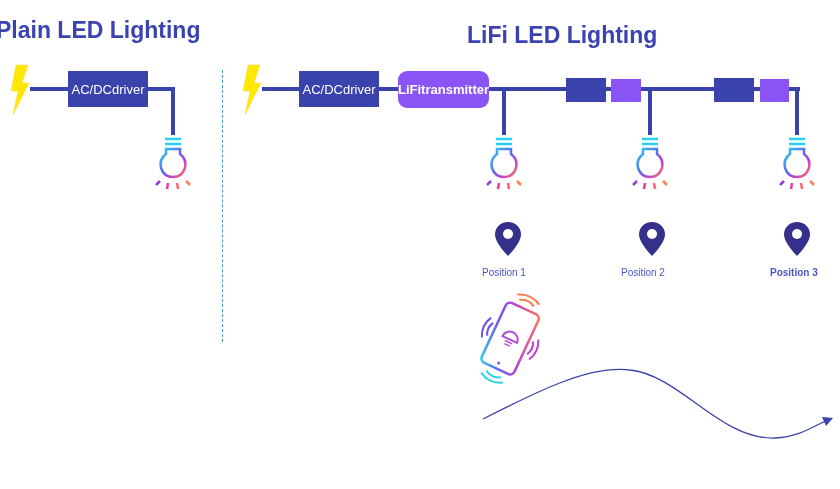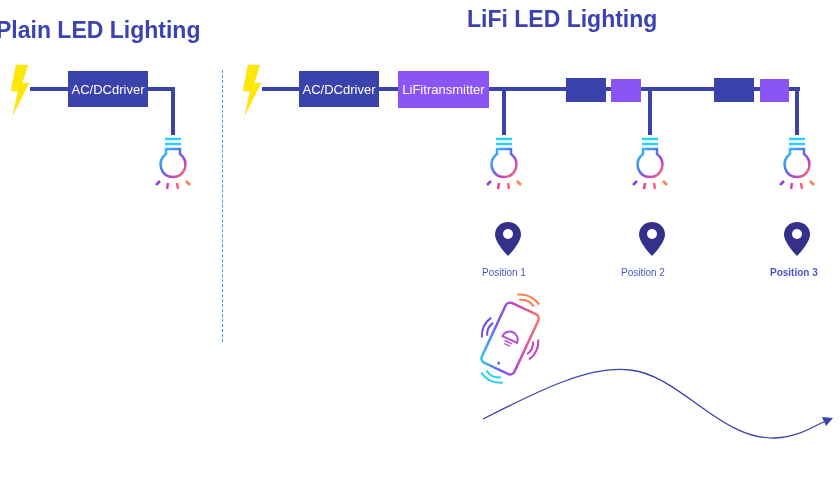--- a/index.html
+++ b/index.html
@@ -1,21 +1,21 @@
 <!DOCTYPE html>
 <html><head>
 <meta charset="utf-8">
 <style>
   html, body { margin:0; padding:0; background:#ffffff; }
   body { width:840px; height:489px; position:relative; overflow:hidden; font-family:"Liberation Sans", sans-serif; }
   .abs { position:absolute; }
   .title { font-weight:bold; font-size:23px; color:#3a43b0; white-space:nowrap; }
   .box { position:absolute; display:flex; align-items:center; justify-content:center; color:#ffffff; font-size:13px; line-height:15px; text-align:center; }
   .box.dark { background:#3a42ab; }
-  .box.purple { background:#8b55f5; font-weight:normal; }
+  .box.purple { background:#8b55f5; font-weight:bold;border-radius:9px; }
   .wire { position:absolute; background:#3a42ab; }
   .pos-label { position:absolute; font-size:10px; color:#4b55c8; white-space:nowrap; }
   .terminal-text { position:absolute; font-size:13px; line-height:17px; color:#4b55c8; white-space:nowrap; }
   .terminal-text b { color:#3a3fa8; }
   svg { position:absolute; overflow:visible; }
 </style>
 </head>
 <body>
 
 <svg width="0" height="0" style="position:absolute">
@@ -54,21 +54,21 @@
   <line x1="10" y1="7" x2="26" y2="7" stroke="#29d0f0" stroke-width="2.5"></line>
   <path d="M11,12 L25,12 L25,17 Q32,22 30,31 Q27,40 18,40 Q9,40 6,31 Q4,22 11,17 Z" fill="none" stroke="url(#bulbGrad)" stroke-width="2.5"></path>
   <line x1="5" y1="44" x2="1" y2="48" stroke="#9040d0" stroke-width="2.5"></line>
   <line x1="13" y1="46" x2="12" y2="52" stroke="#e040a0" stroke-width="2.5"></line>
   <line x1="22" y1="46" x2="23" y2="52" stroke="#ff6080" stroke-width="2.5"></line>
   <line x1="31" y1="44" x2="35" y2="48" stroke="#ff8050" stroke-width="2.5"></line>
 </svg>
 
 <div class="abs" style="left:222px; top:70px; width:0; height:272px; border-left:1.5px dashed #4a9bd0;"></div>
 
-<div class="abs title" style="left:467px; top:6px;">LiFi LED Lighting</div>
+<div class="abs title" style="left:467px; top:22px;">LiFi LED Lighting</div>
 
 <svg style="left:240px; top:65px;" width="22" height="50" viewBox="0 0 22 50">
   <polygon points="8,0 20,0 14,18 21,18 5,50 10,26 3,26" fill="#ffe800" stroke="#ffd84a" stroke-width="0.5"></polygon>
 </svg>
 
 <div class="wire" style="left:262px; top:87px; width:40px; height:4px;"></div>
 <div class="box dark" style="left:299px; top:71px; width:80px; height:36px;">
   <span>AC/DC</span>
   <span>driver</span>
 </div>

